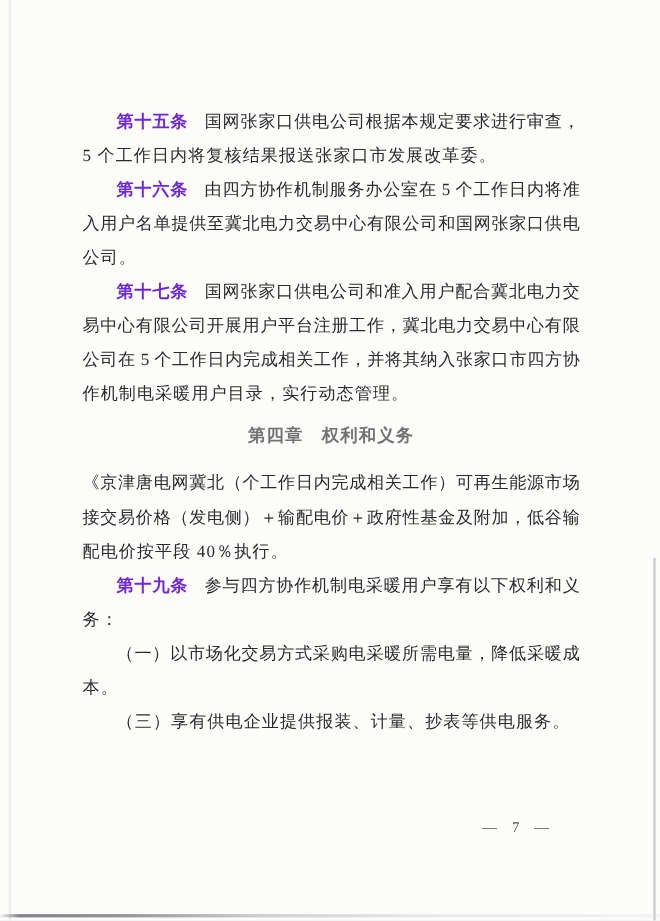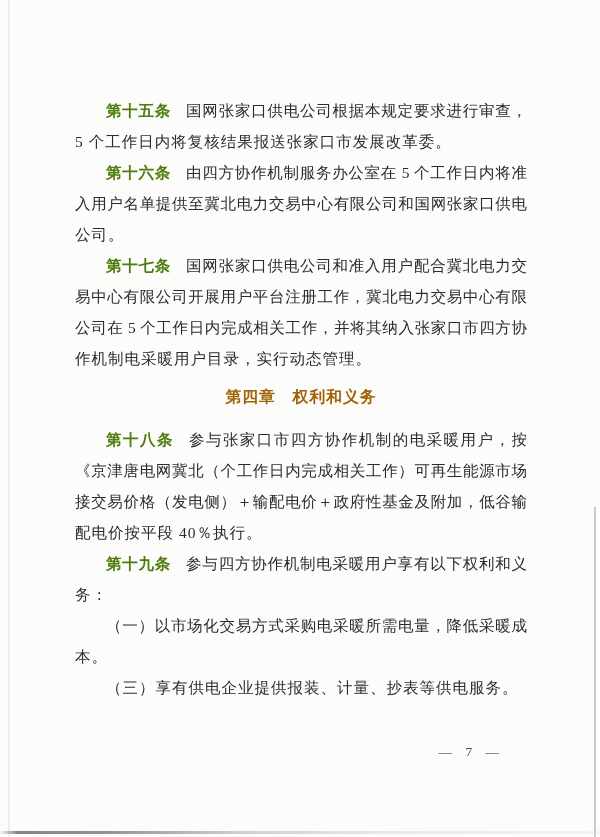--- a/index.html
+++ b/index.html
@@ -31,29 +31,29 @@
   }
   .ln.j {
     letter-spacing: 0;
     text-align: justify;
     text-align-last: justify;
   }
   .ln.tight { letter-spacing: 0; }
   .ind { text-indent: 31px; }
   .term {
     font-weight: 700;
-    color: #4d7c0f;
+    color: #6d28d9;
     margin-right: 15px;
   }
   .heading {
     height: 31px;
     line-height: 31px;
     font-size: 15.8px;
     font-weight: 700;
-    color: #a16207;
+    color: #737373;
     text-align: center;
     text-align-last: center;
     letter-spacing: 1px;
     margin-top: 7px;
     margin-bottom: 12px;
   }
   .pageno {
     position: absolute;
     top: 744px;
     right: 96px;
@@ -104,21 +104,20 @@
     <div class="ln j ind"><span class="term">第十六条</span><span>由四方协作机制服务办公室在 5 个工作日内将准</span></div>
     <div class="ln j"><span>入用户名单提供至冀北电力交易中心有限公司和国网张家口供电</span></div>
     <div class="ln"><span>公司。</span></div>
     <div class="ln j ind"><span class="term">第十七条</span><span>国网张家口供电公司和准入用户配合冀北电力交</span></div>
     <div class="ln j"><span>易中心有限公司开展用户平台注册工作，冀北电力交易中心有限</span></div>
     <div class="ln j"><span>公司在 5 个工作日内完成相关工作，并将其纳入张家口市四方协</span></div>
     <div class="ln"><span>作机制电采暖用户目录，实行动态管理。</span></div>
 
     <div class="heading">第四章　权利和义务</div>
 
-    <div class="ln j ind"><span class="term">第十八条</span><span>参与张家口市四方协作机制的电采暖用户，按</span></div>
     <div class="ln j"><span>《京津唐电网冀北（个工作日内完成相关工作）可再生能源市场</span></div>
     <div class="ln j"><span>接交易价格（发电侧）＋输配电价＋政府性基金及附加，低谷输</span></div>
     <div class="ln"><span>配电价按平段 40％执行。</span></div>
     <div class="ln j ind"><span class="term">第十九条</span><span>参与四方协作机制电采暖用户享有以下权利和义</span></div>
     <div class="ln"><span>务：</span></div>
     <div class="ln j ind"><span>（一）以市场化交易方式采购电采暖所需电量，降低采暖成</span></div>
     <div class="ln"><span>本。</span></div>
     <div class="ln ind"><span>（三）享有供电企业提供报装、计量、抄表等供电服务。</span></div>
 
   </div>

